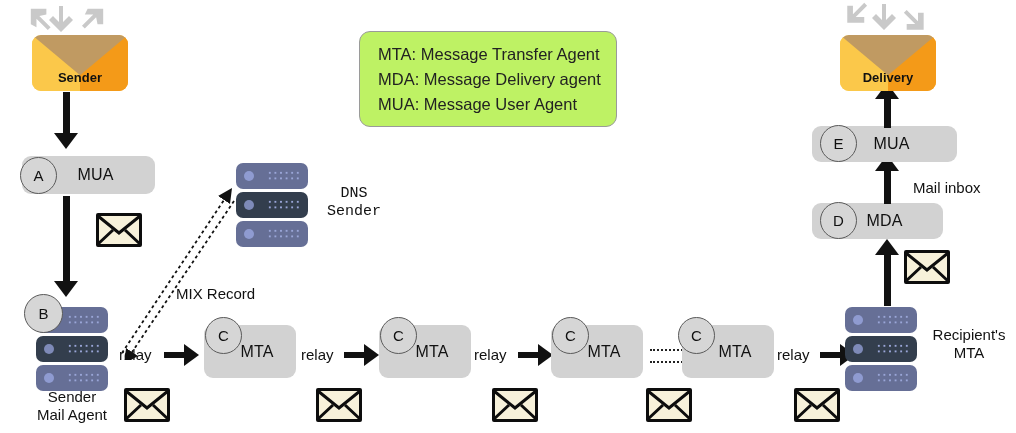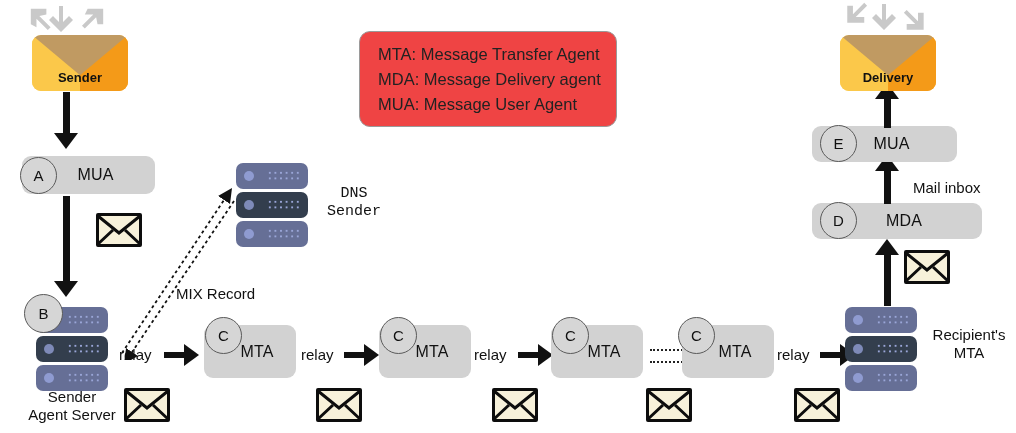--- a/index.html
+++ b/index.html
@@ -61,21 +61,21 @@
      border-right:12px solid transparent;border-top:16px solid #111;}
   .arrowup{position:absolute;width:0;height:0;border-left:12px solid transparent;
      border-right:12px solid transparent;border-bottom:16px solid #111;}
   .arrowright{position:absolute;width:0;height:0;border-top:11px solid transparent;
      border-bottom:11px solid transparent;border-left:15px solid #111;}
 
   .relaylbl{position:absolute;font-size:15px;color:#111;}
   .dotline{position:absolute;height:0;border-top:2.2px dotted #222;}
 
   
-  .legend{position:absolute;border:1.6px solid #9a9a9a;border-radius:11px;background:#ef4444;
+  .legend{position:absolute;border:1.6px solid #9a9a9a;border-radius:11px;background:#bef264;
           box-sizing:border-box;padding:10px 18px;}
   .legend div{font-size:16.5px;line-height:25px;color:#222;white-space:nowrap;}
 
   .grayarrow{position:absolute;}
   .plain{position:absolute;font-size:15px;color:#111;}
 </style>
 </head>
 <body>
 
 <div class="stage">
@@ -128,21 +128,21 @@
     <div class="sunit light">
         <span class="dot"></span>
         <span class="grid"></span>
       </div>
   </div>
   <div class="badge" style="left:24px;top:294px;width:39px;height:39px;">
     <span>B</span>
   </div>
   <div class="srvlabel" style="left:12px;top:388px;width:120px;">
     <div>Sender</div>
-    <div>Agent Server</div>
+    <div>Mail Agent</div>
   </div>
   <div class="mail" style="left:124px;top:388px;">
     <svg width="46" height="34" viewBox="0 0 46 34">
         <path d="M2 3 L23 20 L44 3" fill="none" stroke="#0d0d0d" stroke-width="3"></path>
         <path d="M2 31 L17 17 M44 31 L29 17" fill="none" stroke="#0d0d0d" stroke-width="3"></path>
       </svg>
   </div>
 
   <div class="server" style="left:236px;top:163px;">
     <div class="sunit light">
@@ -272,21 +272,21 @@
 
   <div class="vline" style="left:884px;top:254px;height:52px;"></div>
   <div class="arrowup" style="left:875px;top:239px;"></div>
   <div class="mail" style="left:904px;top:250px;">
     <svg width="46" height="34" viewBox="0 0 46 34">
         <path d="M2 3 L23 20 L44 3" fill="none" stroke="#0d0d0d" stroke-width="3"></path>
         <path d="M2 31 L17 17 M44 31 L29 17" fill="none" stroke="#0d0d0d" stroke-width="3"></path>
       </svg>
   </div>
 
-  <div class="node" style="left:812px;top:203px;width:170px;height:36px;">
+  <div class="node" style="left:812px;top:203px;width:131px;height:36px;">
     <span class="nlabel">MDA</span>
   </div>
   <div class="badge" style="left:820px;top:202px;width:37px;height:37px;">
     <span>D</span>
   </div>
 
   <div class="vline" style="left:884px;top:168px;height:36px;"></div>
   <div class="arrowup" style="left:875px;top:155px;"></div>
   <div class="plain" style="left:913px;top:179px;text-align:center;">Mail inbox</div>
 

